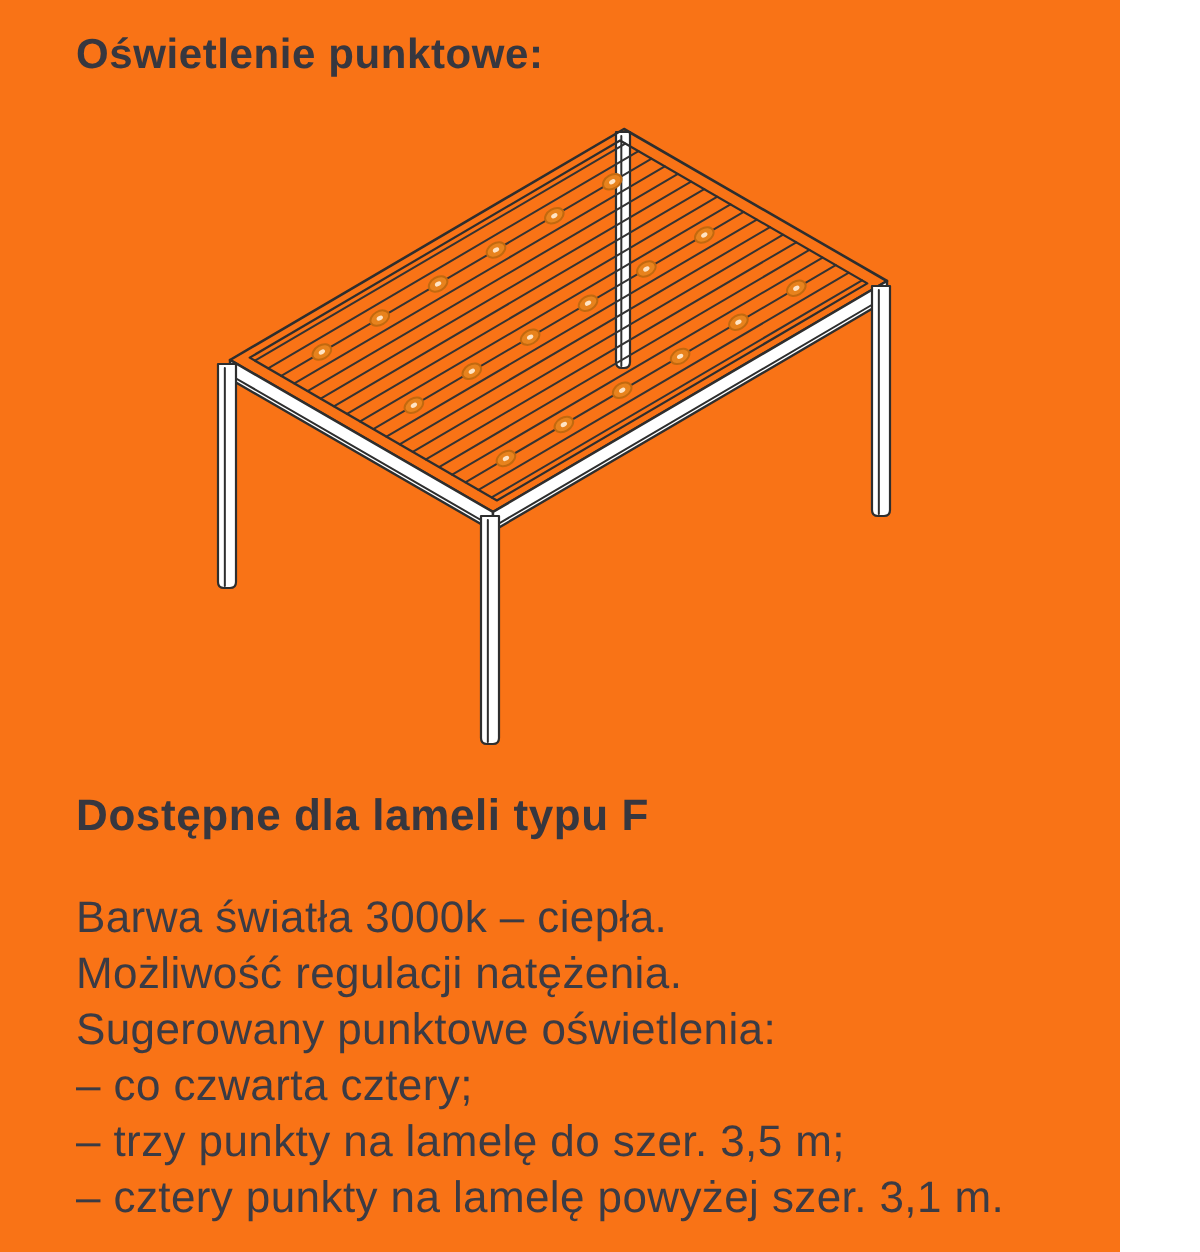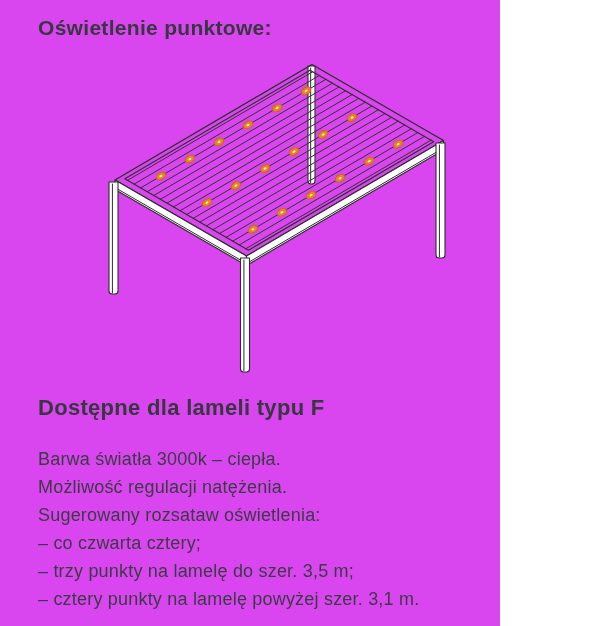--- a/index.html
+++ b/index.html
@@ -1,39 +1,39 @@
 <!DOCTYPE html>
 <html><head>
 <meta charset="utf-8">
 <style>
   html,body{margin:0;padding:0;background:#ffffff;}
   .canvas{
     position:relative;
-    width:500px;height:626px;
-    background:#d946ef;
+    width:560px;height:626px;
+    background:#f97316;
     font-family:"Liberation Sans", sans-serif;
     color:#3b3b44;
     overflow:hidden;
   }
   .page-title{
     position:absolute;left:38px;top:16px;
     font-size:21px;font-weight:600;letter-spacing:.3px;
     color:#37373f;
   }
   .drawing-svg{position:absolute;left:0;top:0;}
   .subtitle{
     position:absolute;left:38px;top:395px;
     font-size:22px;font-weight:600;letter-spacing:.3px;
     color:#37373f;
   }
   .body-block{
     position:absolute;left:38px;top:445px;
   }
   .body-block p{
-    margin:0;font-size:18px;line-height:28px;font-weight:500;
+    margin:0;font-size:22px;line-height:28px;font-weight:500;
     letter-spacing:.2px;color:#3b3b44;white-space:nowrap;
   }
 </style>
 </head>
 <body>
 
 <div class="canvas">
 
   <div class="page-title">Oświetlenie punktowe:</div>
 
@@ -143,19 +143,19 @@
         <ellipse cx="398.16499999999996" cy="144.115" rx="5" ry="3.4" fill="#E8831D" stroke="#C2690F" stroke-width="1"></ellipse>
         <ellipse cx="398.16499999999996" cy="144.115" rx="1.7" ry="1.1" fill="#FFE4C4"></ellipse>
       </g>
     </svg>
 
   <div class="subtitle">Dostępne dla lameli typu F</div>
 
   <div class="body-block">
     <p>Barwa światła 3000k – ciepła.</p>
     <p>Możliwość regulacji natężenia.</p>
-    <p>Sugerowany rozsataw oświetlenia:</p>
+    <p>Sugerowany punktowe oświetlenia:</p>
     <p>– co czwarta cztery;</p>
     <p>– trzy punkty na lamelę do szer. 3,5 m;</p>
     <p>– cztery punkty na lamelę powyżej szer. 3,1 m.</p>
   </div>
 
 </div>
 
 </body></html>

